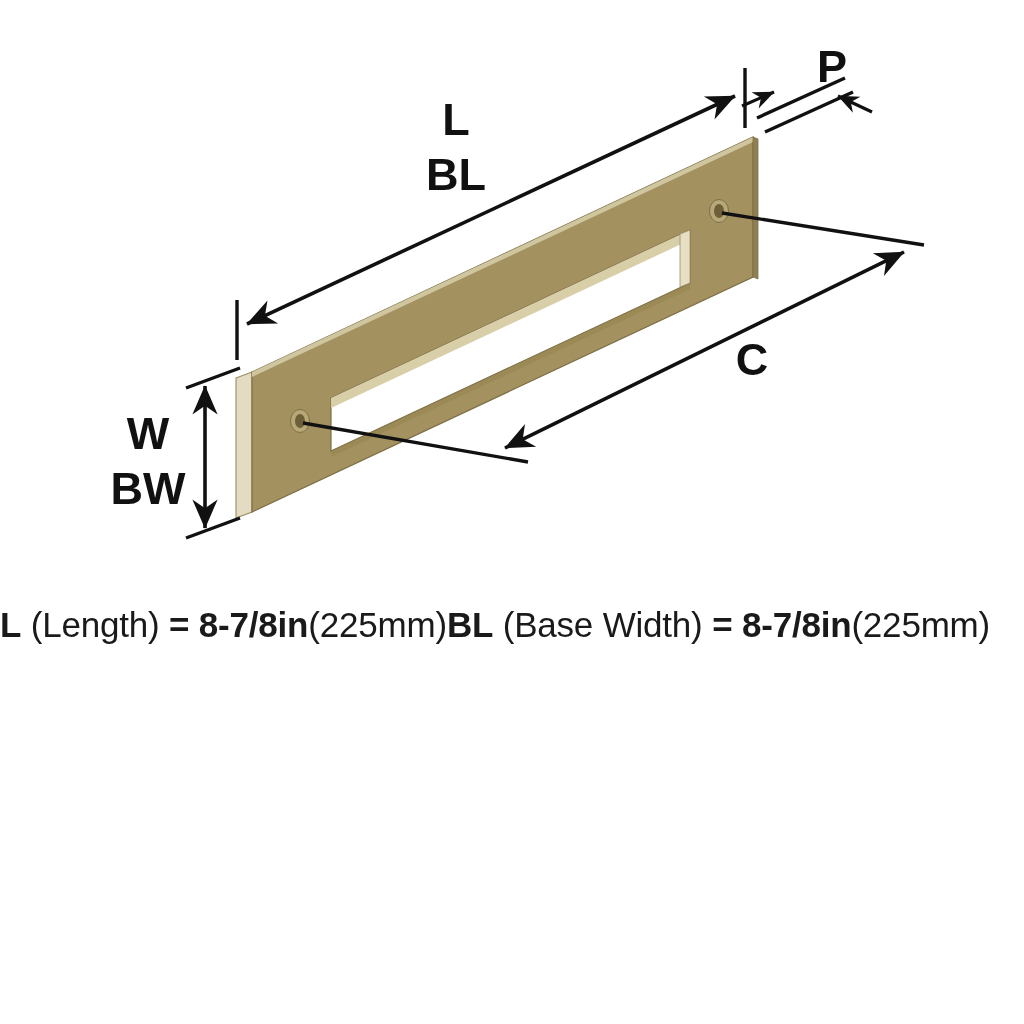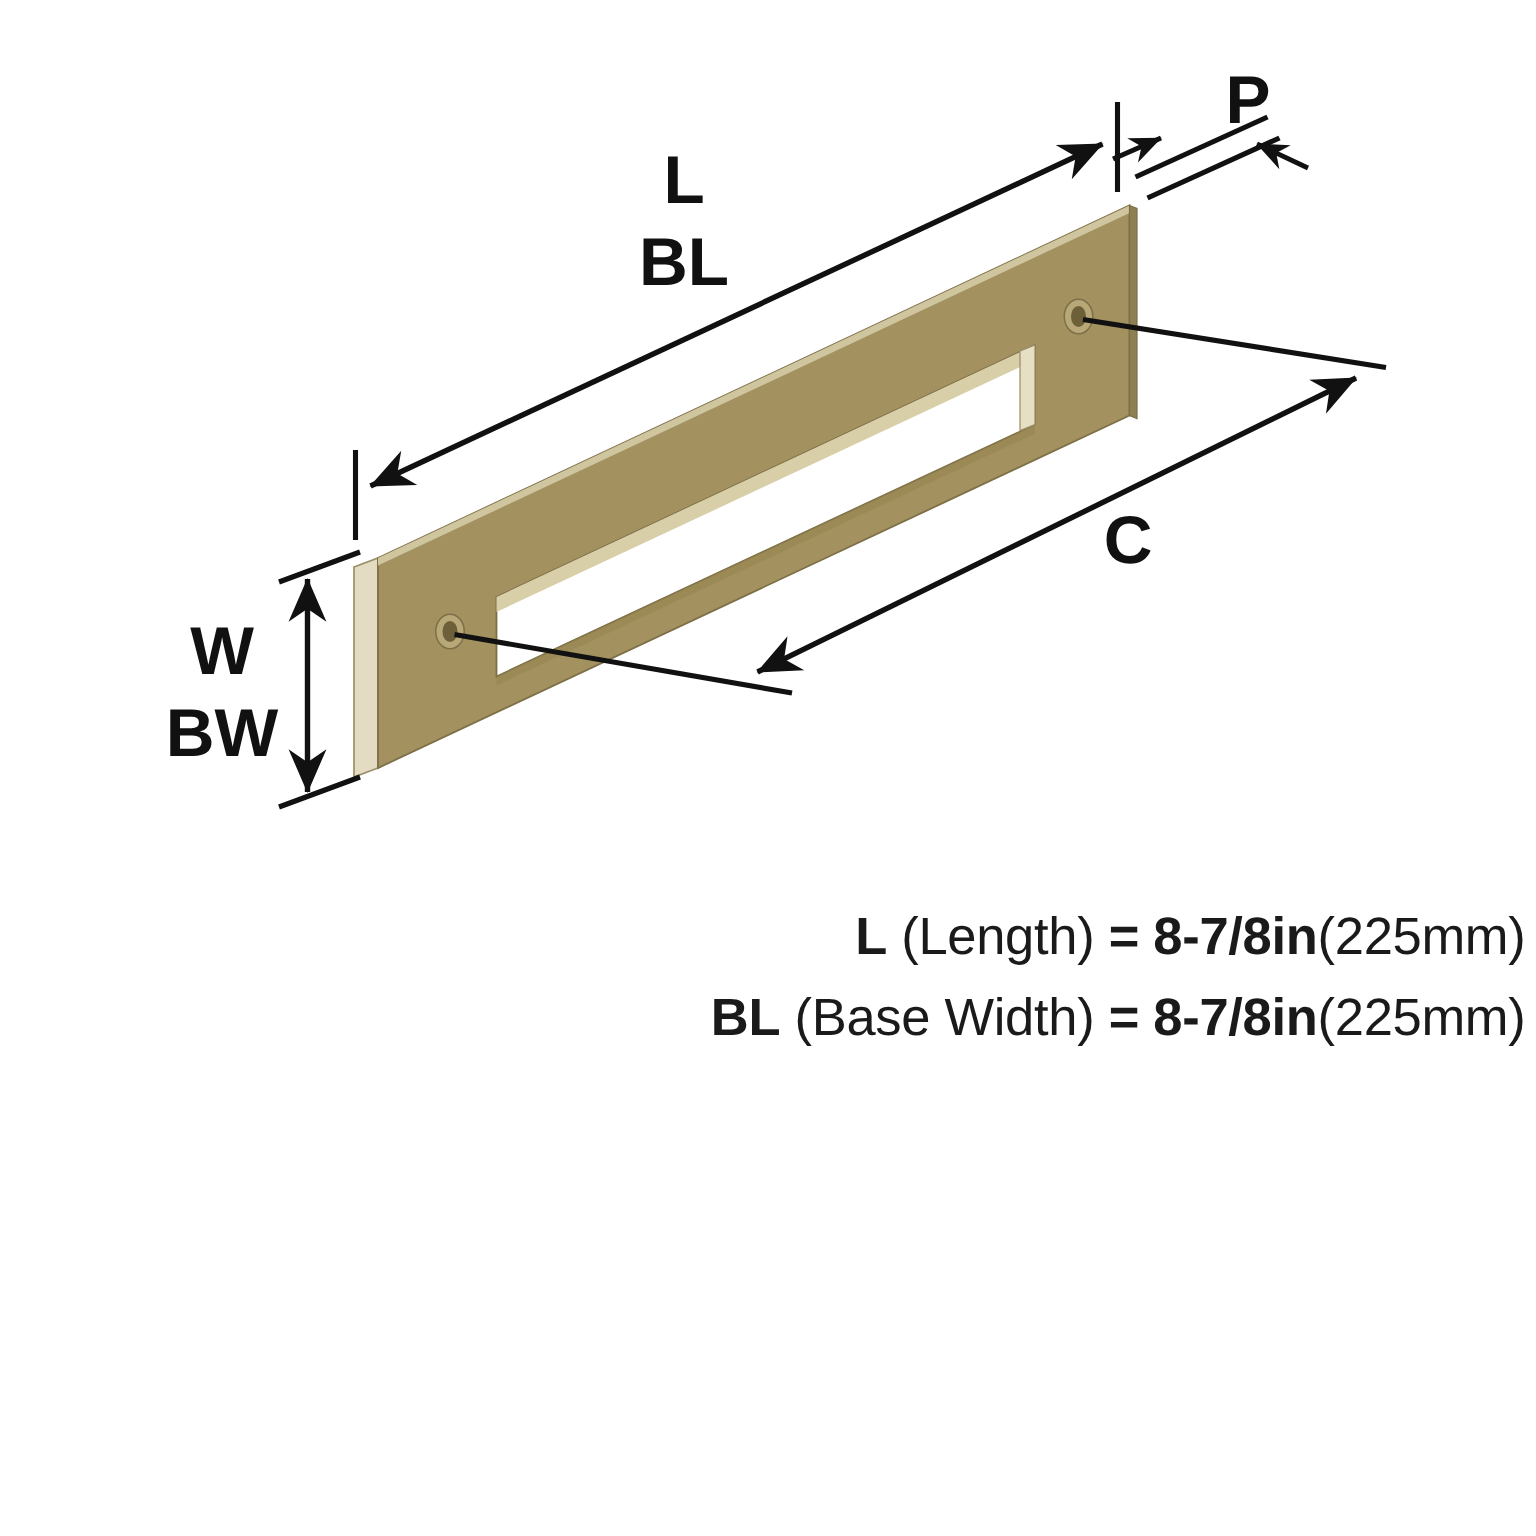--- a/index.html
+++ b/index.html
@@ -36,22 +36,21 @@
     font-family: "Liberation Sans", sans-serif;
     font-weight: bold;
     fill: #111111;
   }
   #spec-list {
     position: absolute;
     left: 0;
     top: 598px;
     width: 1017px;
     display: flex;
-    flex-direction: column;
-    align-items: flex-end;
+    align-items: flex-start;
   }
   .spec-row {
     display: block;
     white-space: nowrap;
     text-align: center;
     font-size: 35px;
     line-height: 54px;
     color: #1a1a1a;
     letter-spacing: -0.2px;
   }

